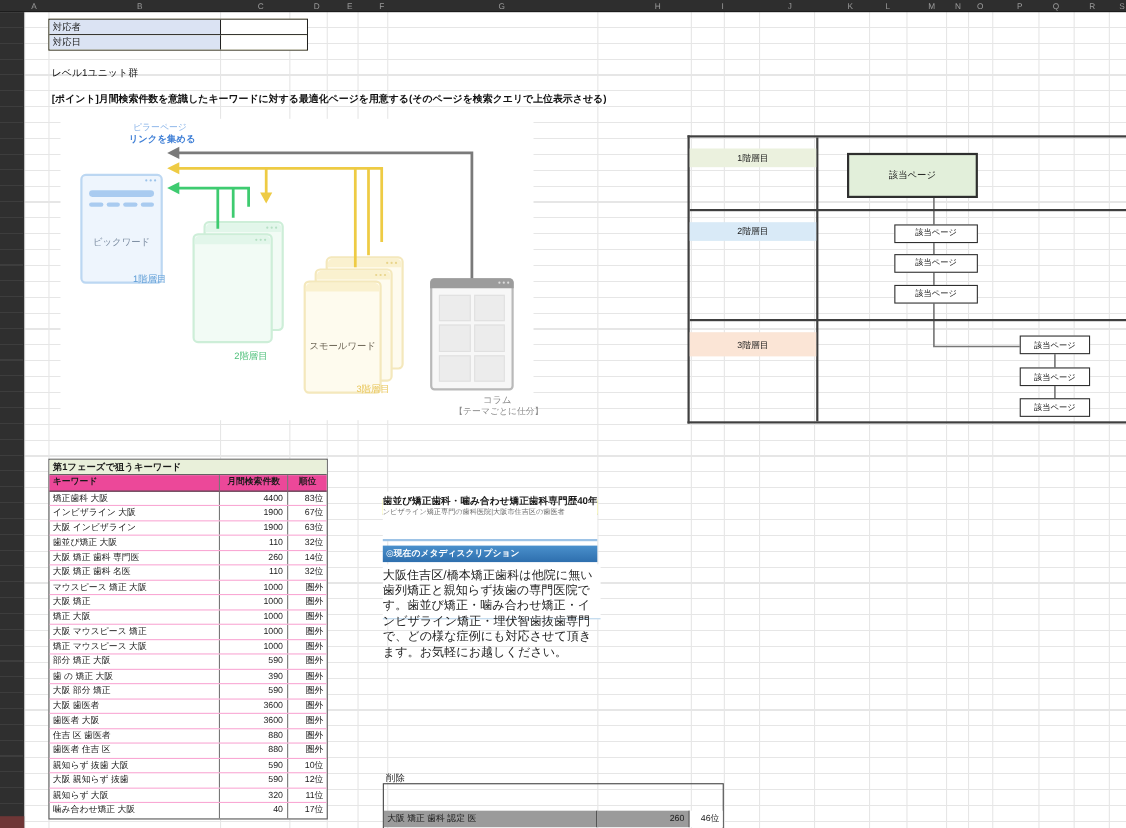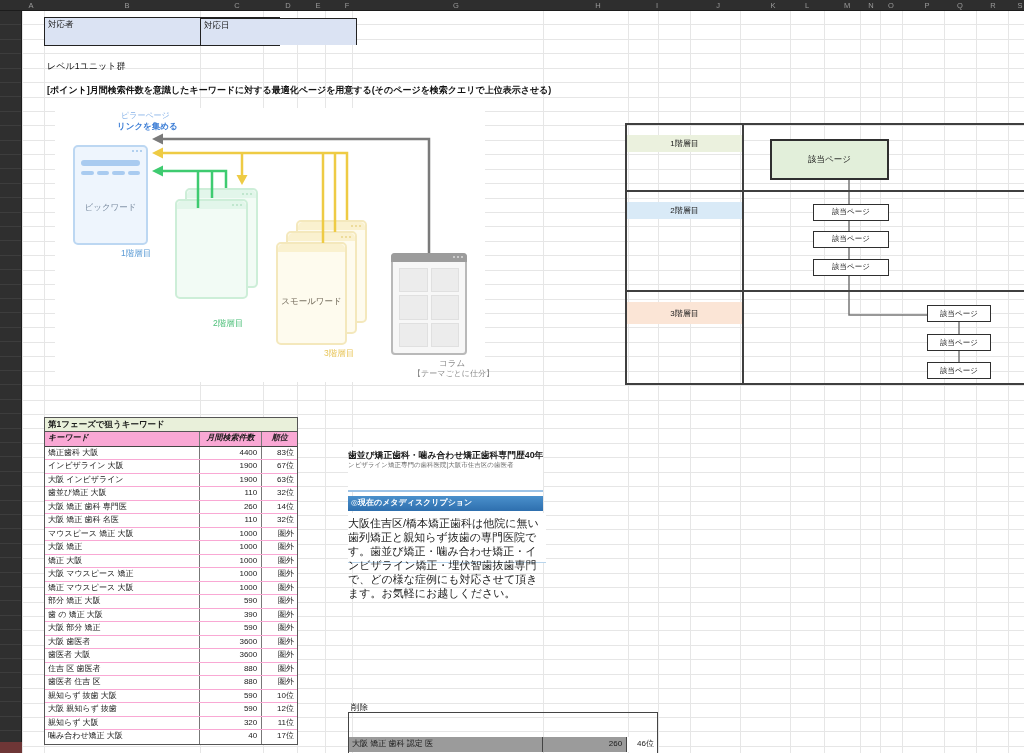--- a/index.html
+++ b/index.html
@@ -17,34 +17,34 @@
     border-right:1px solid #1c1c1c; z-index:4; }
   .row-header-red { position:absolute; left:0; bottom:0; width:22px; height:11px;
     background:#6e3636; }
   .hgrid { position:absolute; left:22px; top:11px; right:0; bottom:0;
     background:repeating-linear-gradient(to bottom,transparent 0 13.43px,#e6e6e6 13.43px 14.43px);
     z-index:0; }
   .vline { position:absolute; top:11px; bottom:0; width:1px; background:#e6e6e6; z-index:0; }
 
   
   .top-form { position:absolute; left:44px; top:17px; width:236px; height:29px;
-    border:1.5px solid #222; z-index:2; display:flex; flex-direction:row; background:#fef9c3; }
+    border:1.5px solid #222; z-index:2; display:flex; flex-direction:column; background:#fef9c3; }
   .tf-row { flex:1; display:flex; }
   .tf-row + .tf-row { border-top:1px solid #222; }
   .tf-label { width:156px; background:#dbe3f3; font-size:8.5px; line-height:13px;
     padding-left:3px; border-right:1px solid #222; }
   .tf-value { flex:1; background:#fff; }
 
   .free-label { position:absolute; z-index:2; font-size:9px; color:#111; white-space:nowrap; }
 
   
   .diagram { position:absolute; left:55px; top:108px; width:430px; height:274px;
     background:#fff; z-index:2; }
   .dg-abs { position:absolute; white-space:nowrap; }
-  .page { position:absolute; border-radius:5px; }
+  .page { position:absolute; border-radius:5px;margin-top:13px; }
   .page .band { position:absolute; left:0; top:0; right:0; height:8px;
     border-radius:5px 5px 0 0; }
   .dots { position:absolute; top:3px; right:4px; width:2px; height:2px; border-radius:50%; }
   .page-text { position:absolute; left:0; right:0; text-align:center; font-size:8.5px; }
   .blue-win { left:18px; top:37px; width:75px; height:100px; background:#eef5fd; border:2px solid #bcd7f2; }
   .blue-bar1 { position:absolute; left:6px; right:6px; top:13px; height:6px; background:#a9cbf0; border-radius:3px; }
   .blue-dashes { position:absolute; left:6px; right:6px; top:24px; height:4px; display:flex; gap:3px; }
   .blue-dashes i { flex:1; background:#a9cbf0; border-radius:2px; }
   .green-page { width:73px; height:100px; background:#f2fbf5; border:2px solid #cdeed8; }
   .green-page .band { background:#e2f6ea; }
@@ -74,21 +74,21 @@
   .h-box { position:absolute; background:#fff; border:1.5px solid #2f2f2f;
     display:flex; align-items:center; justify-content:center; font-size:7.5px; }
 
   
   .kw-table { position:absolute; left:44px; top:417px; width:254px; z-index:2;
     border:1px solid #555; background:#fff; }
   .kw-title { height:14px; background:#e9f0da; font-size:8.5px; font-weight:bold;
     line-height:13px; padding-left:3px; border-bottom:1px solid #555; }
   .krow { display:flex; height:13.52px; border-bottom:1px solid #f9a8d4; }
   .krow:last-child { border-bottom:none; }
-  .krow.head { height:14.5px; background:#f9a8d4; font-weight:bold; border-bottom:1px solid #444;font-style:italic; }
+  .krow.head { height:14.5px; background:#ec4899; font-weight:bold; border-bottom:1px solid #444; }
   .kc { font-size:8px; line-height:12.5px; overflow:hidden; white-space:nowrap; }
   .kc.kw { width:156px; padding-left:3px; border-right:1px solid #777; }
   .kc.vol { width:63px; text-align:right; padding-right:4px; border-right:1px solid #777; }
   .kc.rank { width:35px; text-align:right; padding-right:3px; }
   .krow.head .kc.vol, .krow.head .kc.rank { text-align:center; padding-right:0; }
 
   
   .sec-title-hdr { position:absolute; left:348px; top:430px; width:195px; height:14px;
     background:#ffff00; font-size:8.5px; font-weight:bold; line-height:13px;
     padding-left:3px; border-bottom:1px solid #888; z-index:2;margin-top:24px; }

